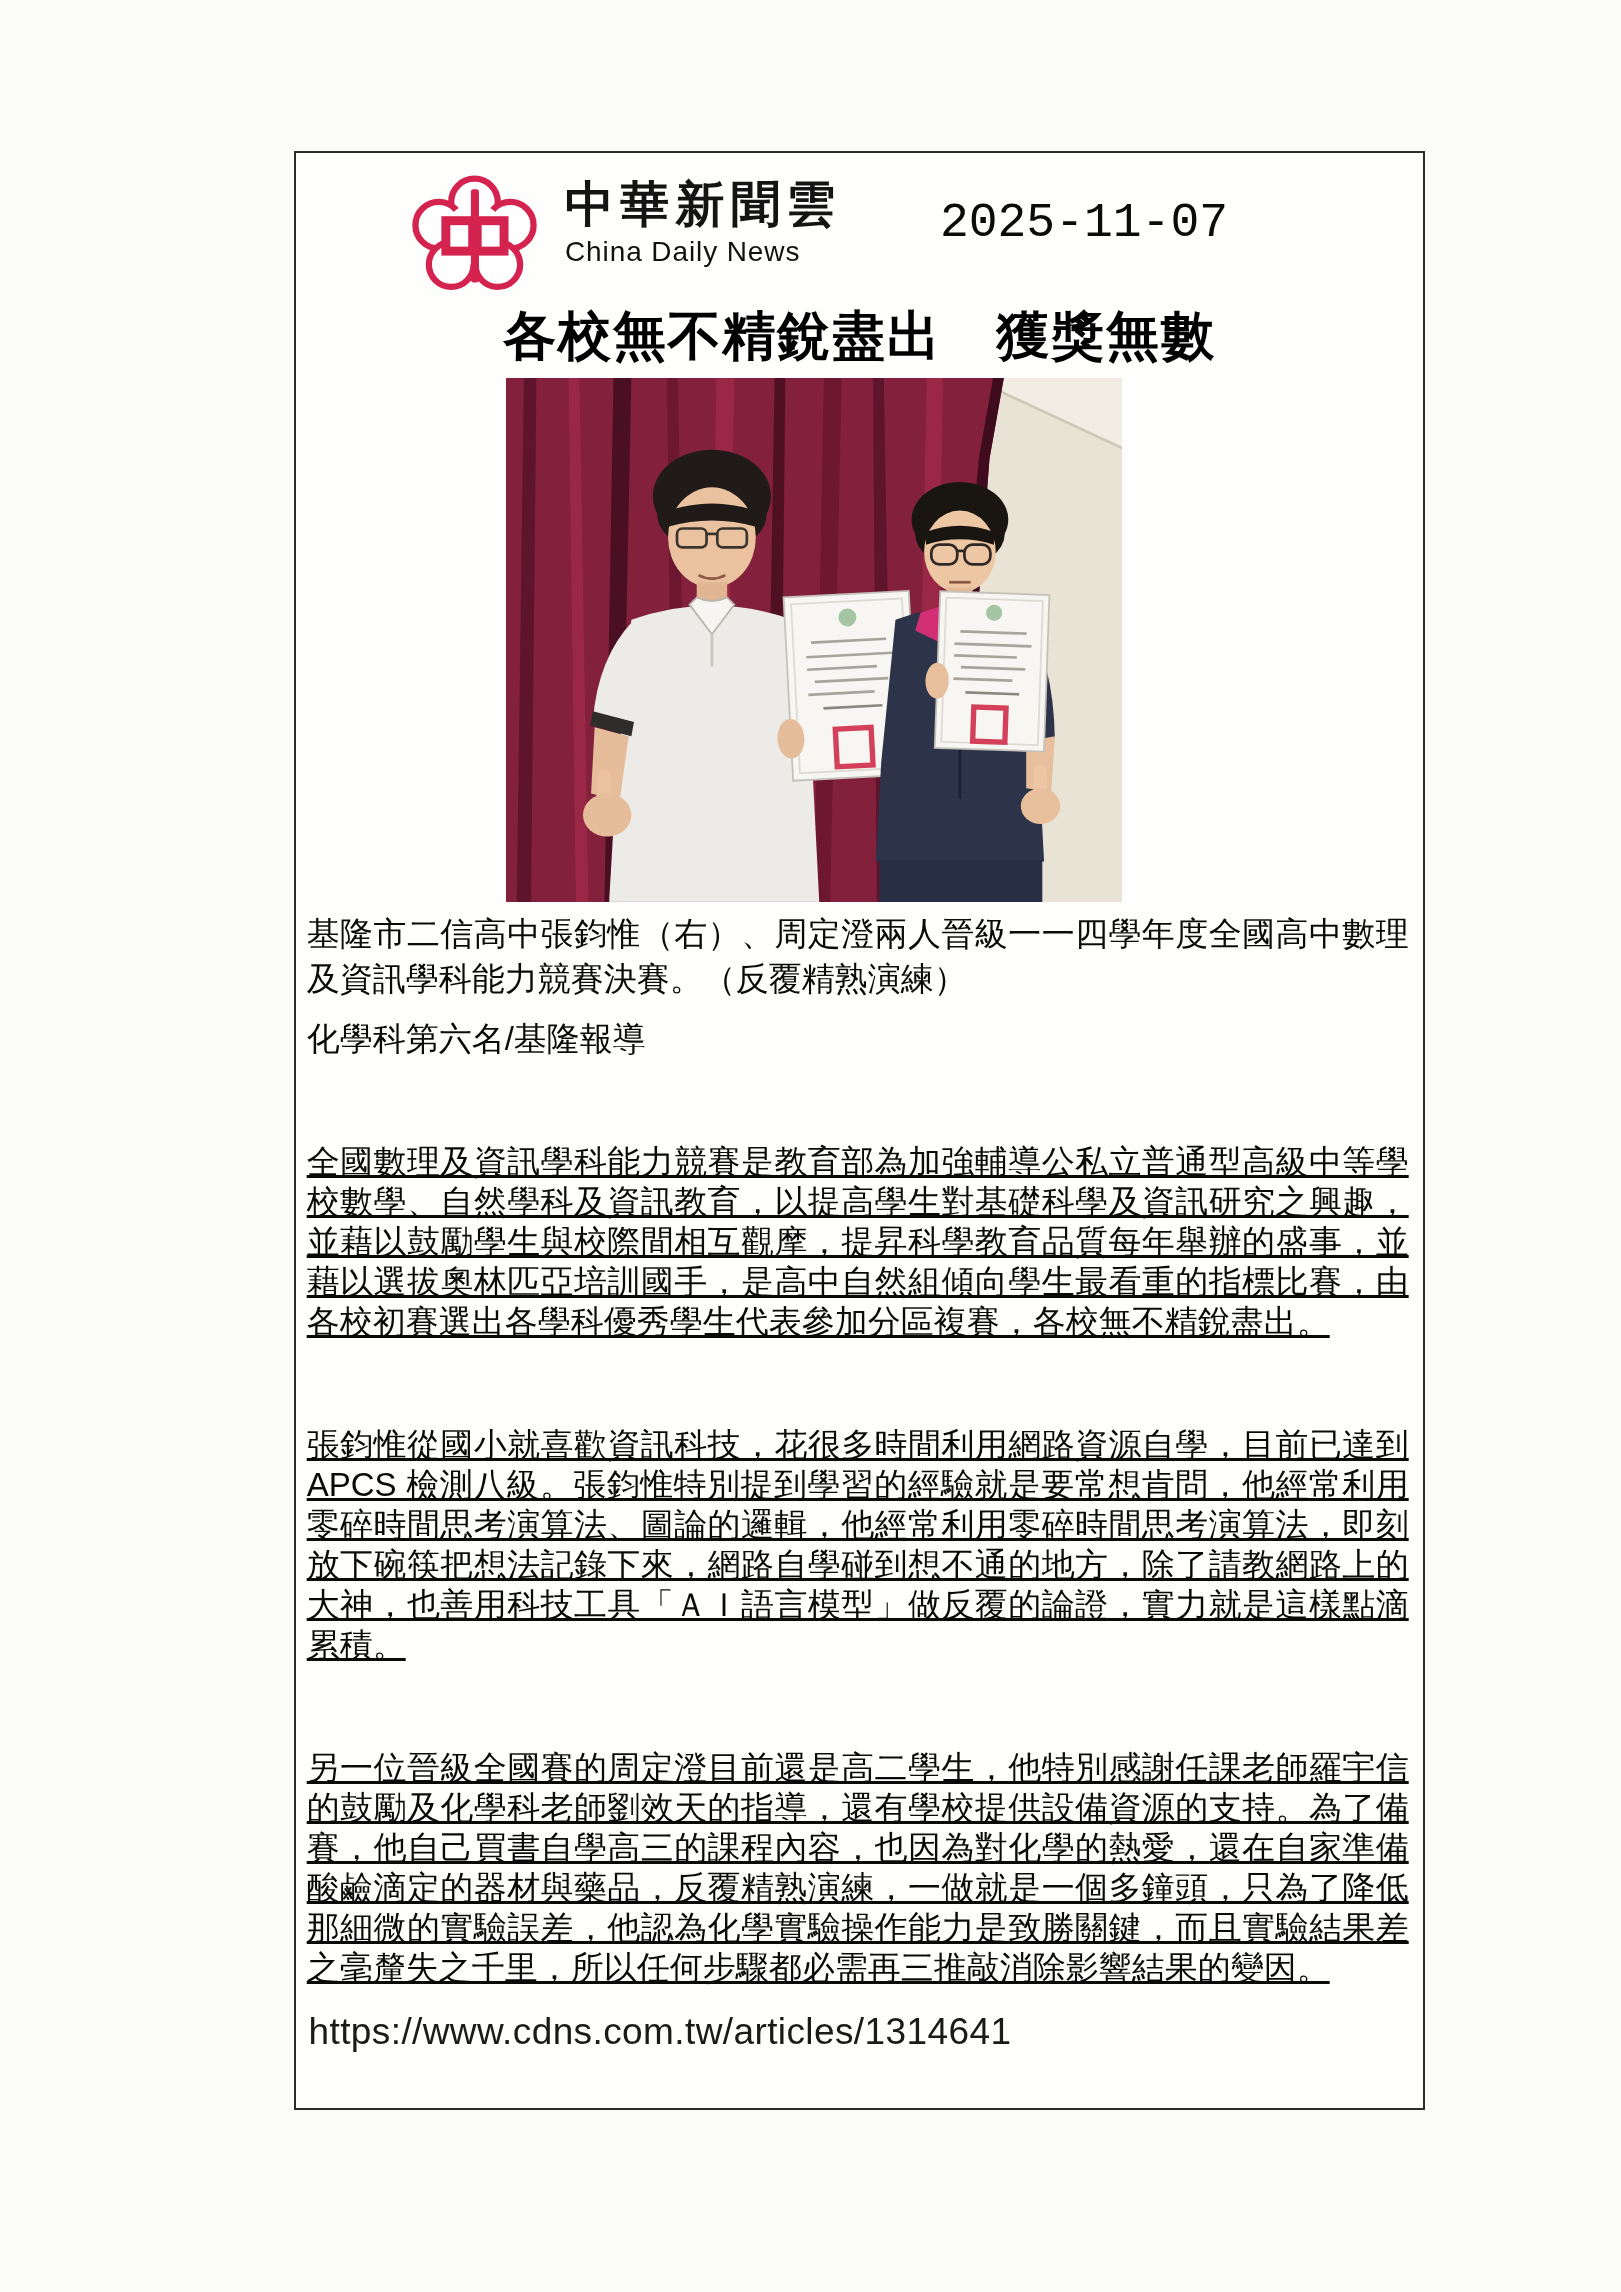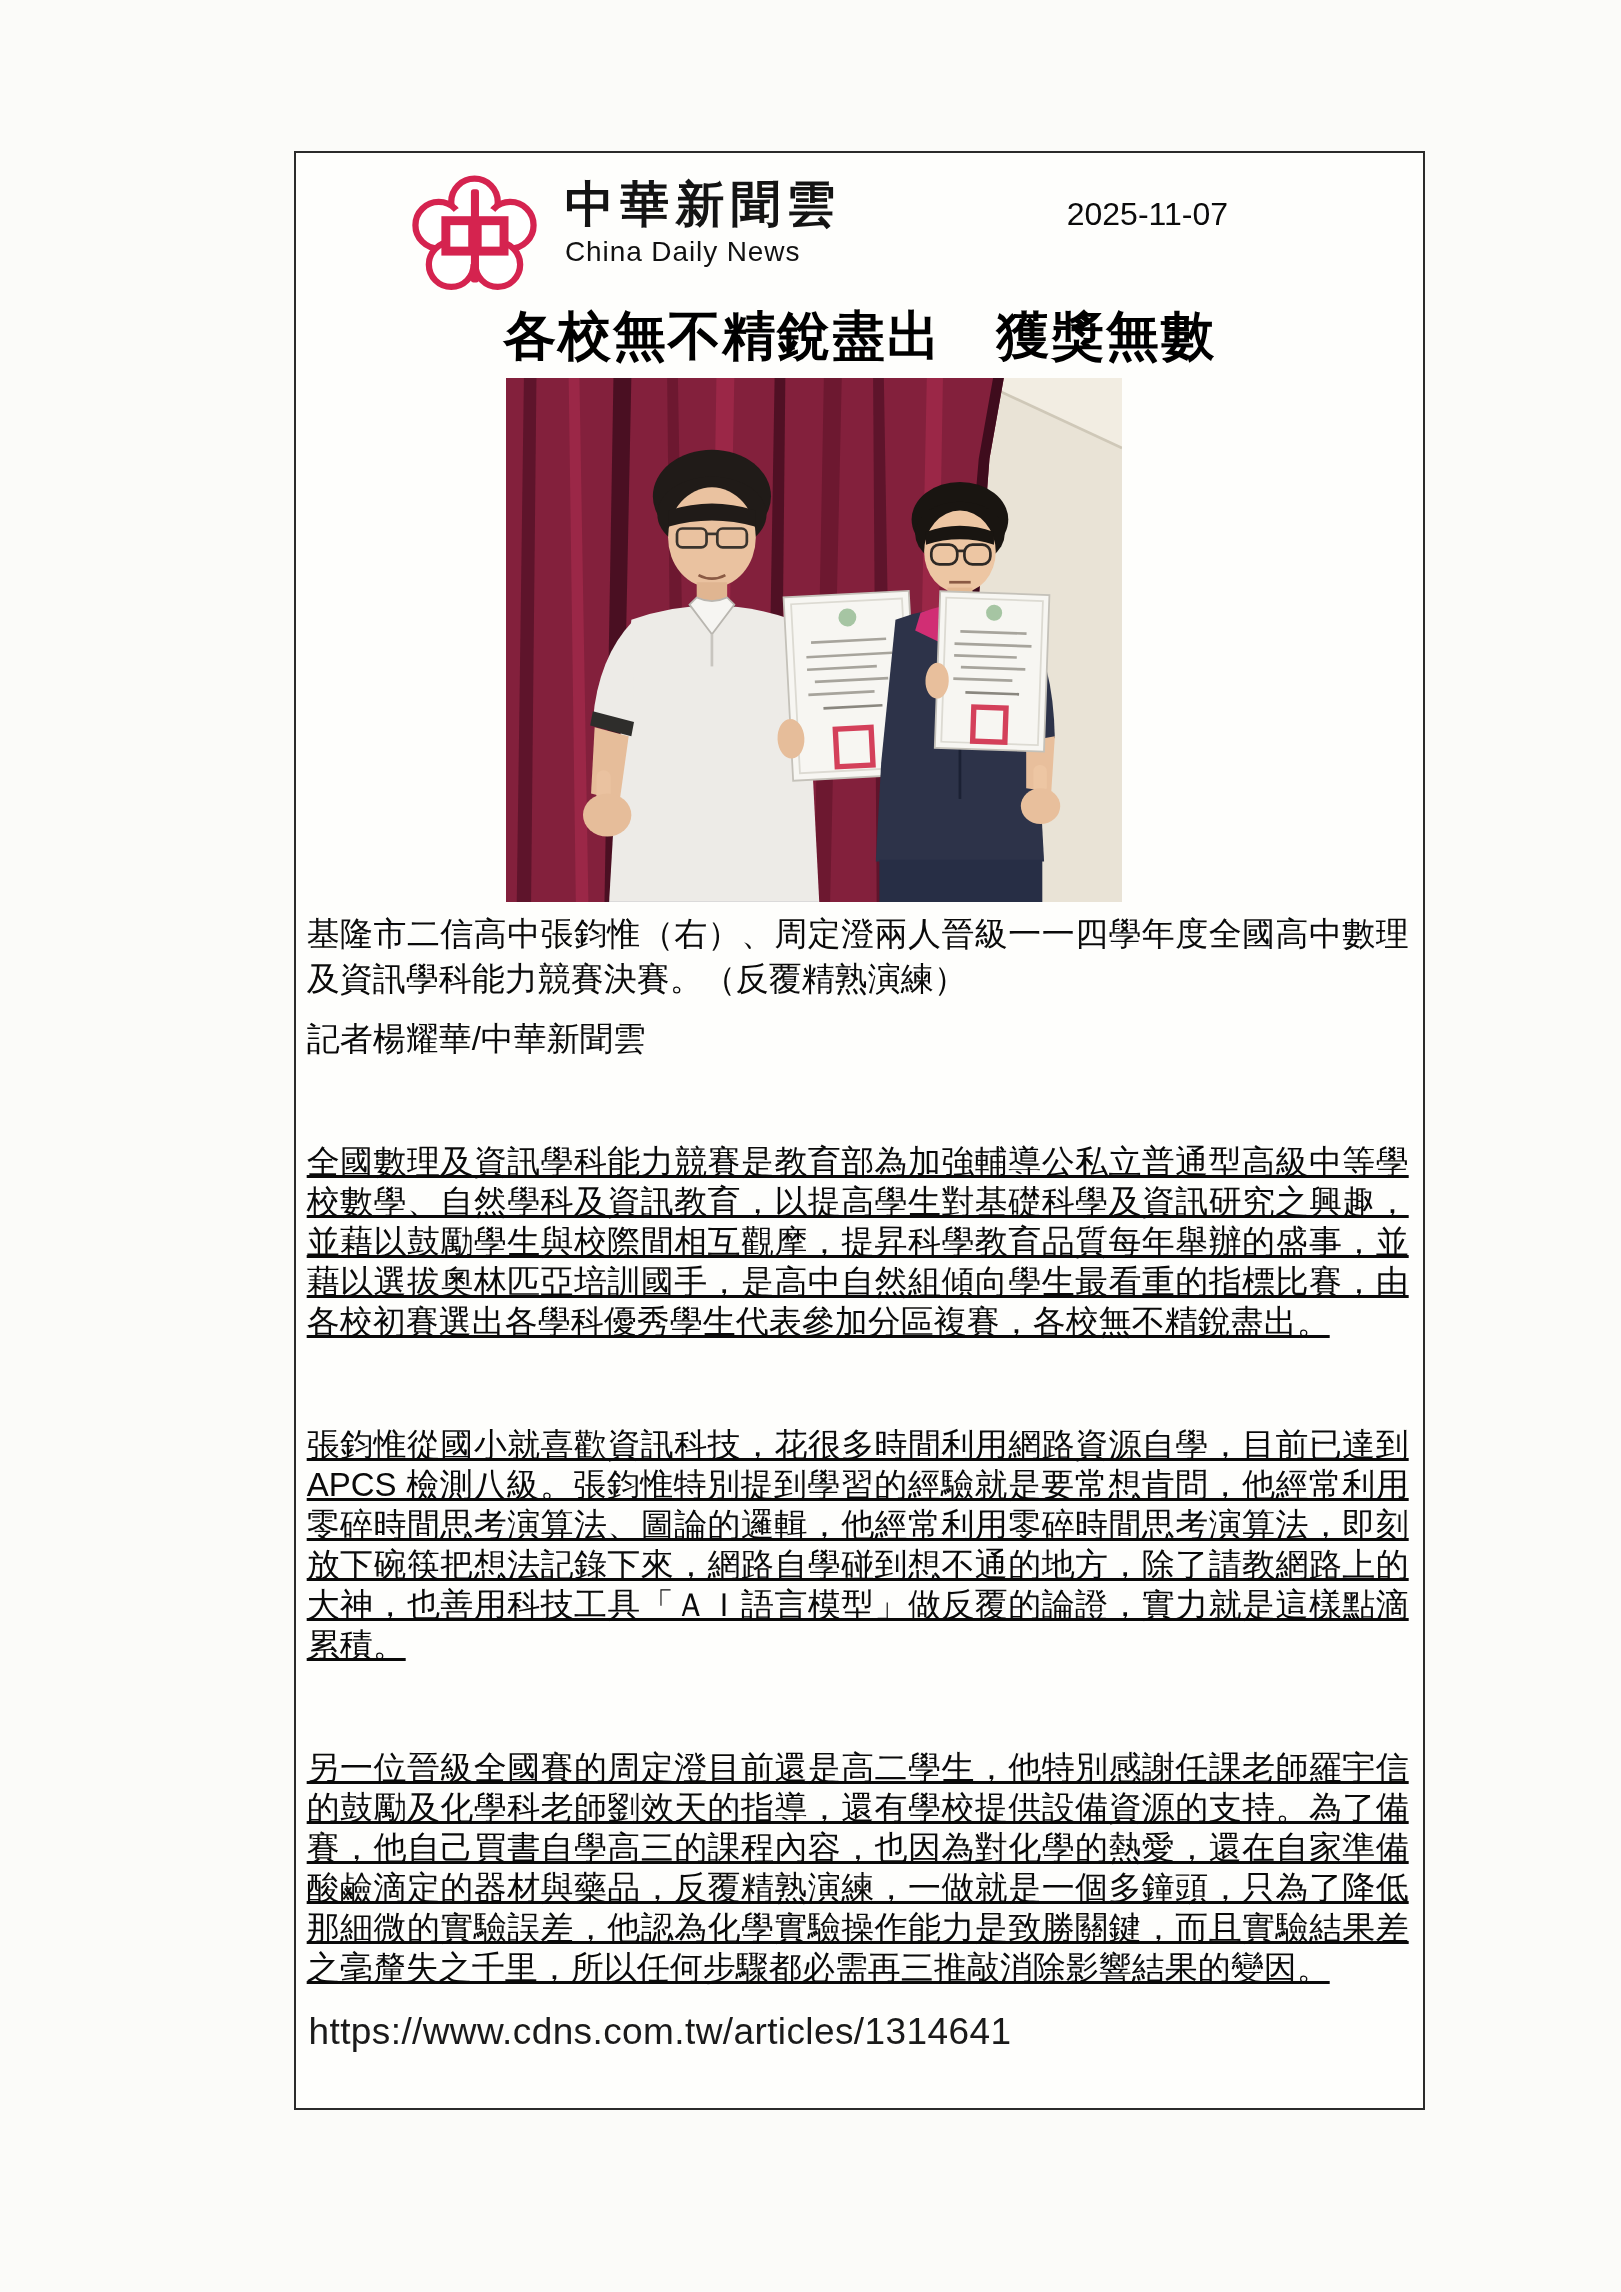--- a/index.html
+++ b/index.html
@@ -15,21 +15,21 @@
   .frame{
     position:absolute;left:294px;top:151px;width:1131px;height:1959px;
     border:2.7px solid #2b2b2b;box-sizing:border-box;background:#fefefc;
     overflow:hidden;
   }
   .header{display:flex;align-items:flex-start;margin-top:21.5px;height:122px;}
   .logo{margin-left:106px;width:145px;height:120px;flex:0 0 auto;}
   .brand-text{margin-left:18px;margin-top:1.8px;}
   .brand-zh{font-size:49px;font-weight:600;letter-spacing:6.3px;color:#141414;line-height:56px;}
   .brand-en{font-size:28px;font-weight:400;letter-spacing:0.9px;margin-top:3.6px;color:#111;}
-  .date{margin-left:auto;margin-right:195px;margin-top:21.5px;font-size:32px;font-weight:500;color:#0b0b0b;}
+  .date{margin-left:auto;margin-right:195px;margin-top:21.5px;font-size:48px;font-weight:500;color:#0b0b0b;font-family:Liberation Mono, monospace;}
   .headline{
     margin:7.2px 0 0;text-align:center;
     font-size:53px;font-weight:800;letter-spacing:1.8px;color:#000;line-height:63px;
   }
   .photo{margin:11.6px 0 0 210px;width:616px;height:524px;background:#e9e3d6;}
   .photo svg{display:block;}
   .caption{
     margin:9px 14.3px 0 10.7px;
     font-size:33px;line-height:45px;font-weight:500;text-align:justify;color:#0a0a0a;
   }
@@ -185,21 +185,21 @@
           </g>
 
           <rect x="12" y="428" width="182" height="70" fill="#272e45"></rect>
         </g>
       </svg>
     </div>
 
     <p class="caption">基隆市二信高中張鈞惟（右）、周定澄兩人晉級一一四學年度全國高中數理及資訊學科能力競賽決賽。（反覆精熟演練）</p>
 
     <div class="body">
-      <p class="byline">記者楊耀華/中華新聞雲</p>
+      <p class="byline">化學科第六名/基隆報導</p>
       <p class="para">全國數理及資訊學科能力競賽是教育部為加強輔導公私立普通型高級中等學校數學、自然學科及資訊教育，以提高學生對基礎科學及資訊研究之興趣，並藉以鼓勵學生與校際間相互觀摩，提昇科學教育品質每年舉辦的盛事，並藉以選拔奧林匹亞培訓國手，是高中自然組傾向學生最看重的指標比賽，由各校初賽選出各學科優秀學生代表參加分區複賽，各校無不精銳盡出。</p>
       <p class="para">張鈞惟從國小就喜歡資訊科技，花很多時間利用網路資源自學，目前已達到APCS 檢測八級。張鈞惟特別提到學習的經驗就是要常想肯問，他經常利用零碎時間思考演算法、圖論的邏輯，他經常利用零碎時間思考演算法，即刻放下碗筷把想法記錄下來，網路自學碰到想不通的地方，除了請教網路上的大神，也善用科技工具「ＡＩ語言模型」做反覆的論證，實力就是這樣點滴累積。</p>
       <p class="para">另一位晉級全國賽的周定澄目前還是高二學生，他特別感謝任課老師羅宇信的鼓勵及化學科老師劉效天的指導，還有學校提供設備資源的支持。為了備賽，他自己買書自學高三的課程內容，也因為對化學的熱愛，還在自家準備酸鹼滴定的器材與藥品，反覆精熟演練，一做就是一個多鐘頭，只為了降低那細微的實驗誤差，他認為化學實驗操作能力是致勝關鍵，而且實驗結果差之毫釐失之千里，所以任何步驟都必需再三推敲消除影響結果的變因。</p>
     </div>
 
     <p class="url">https://www.cdns.com.tw/articles/1314641</p>
 
   </div>
 </div>
 

